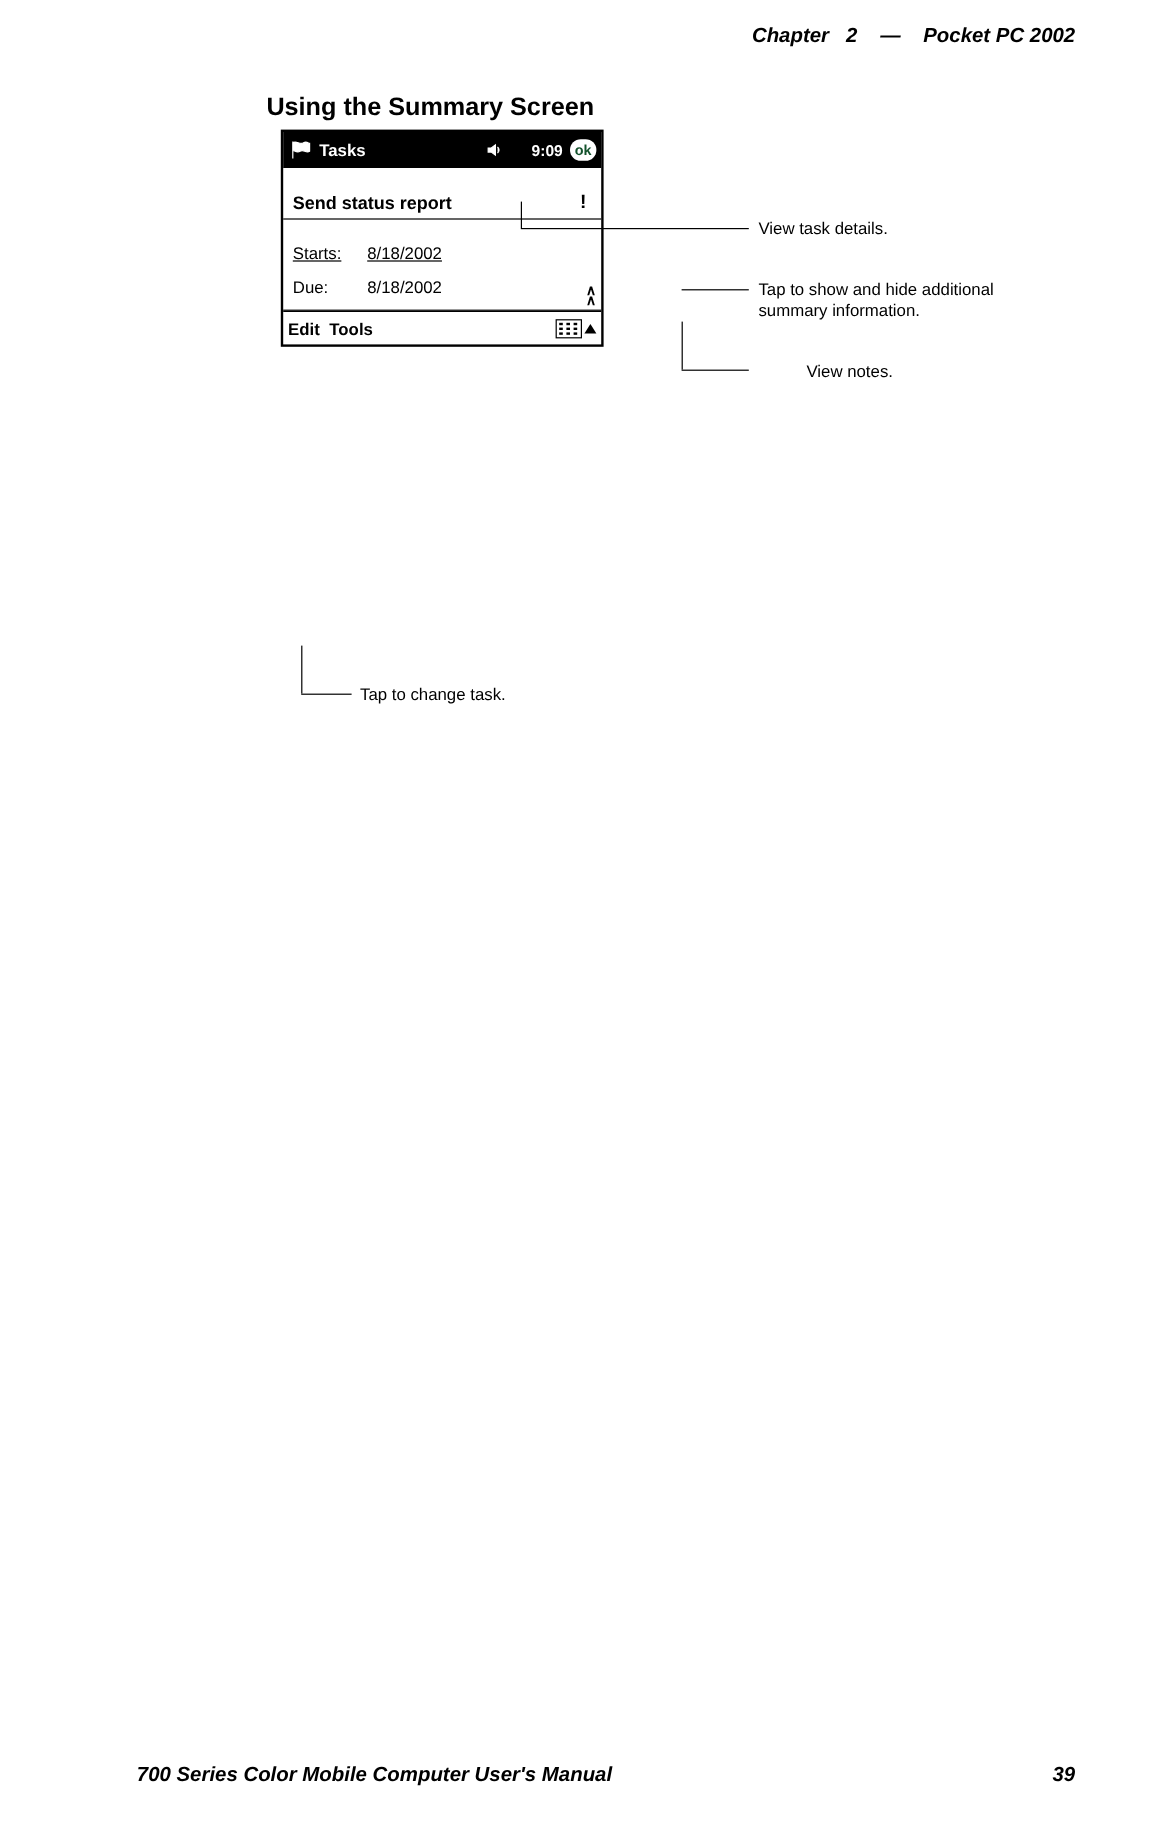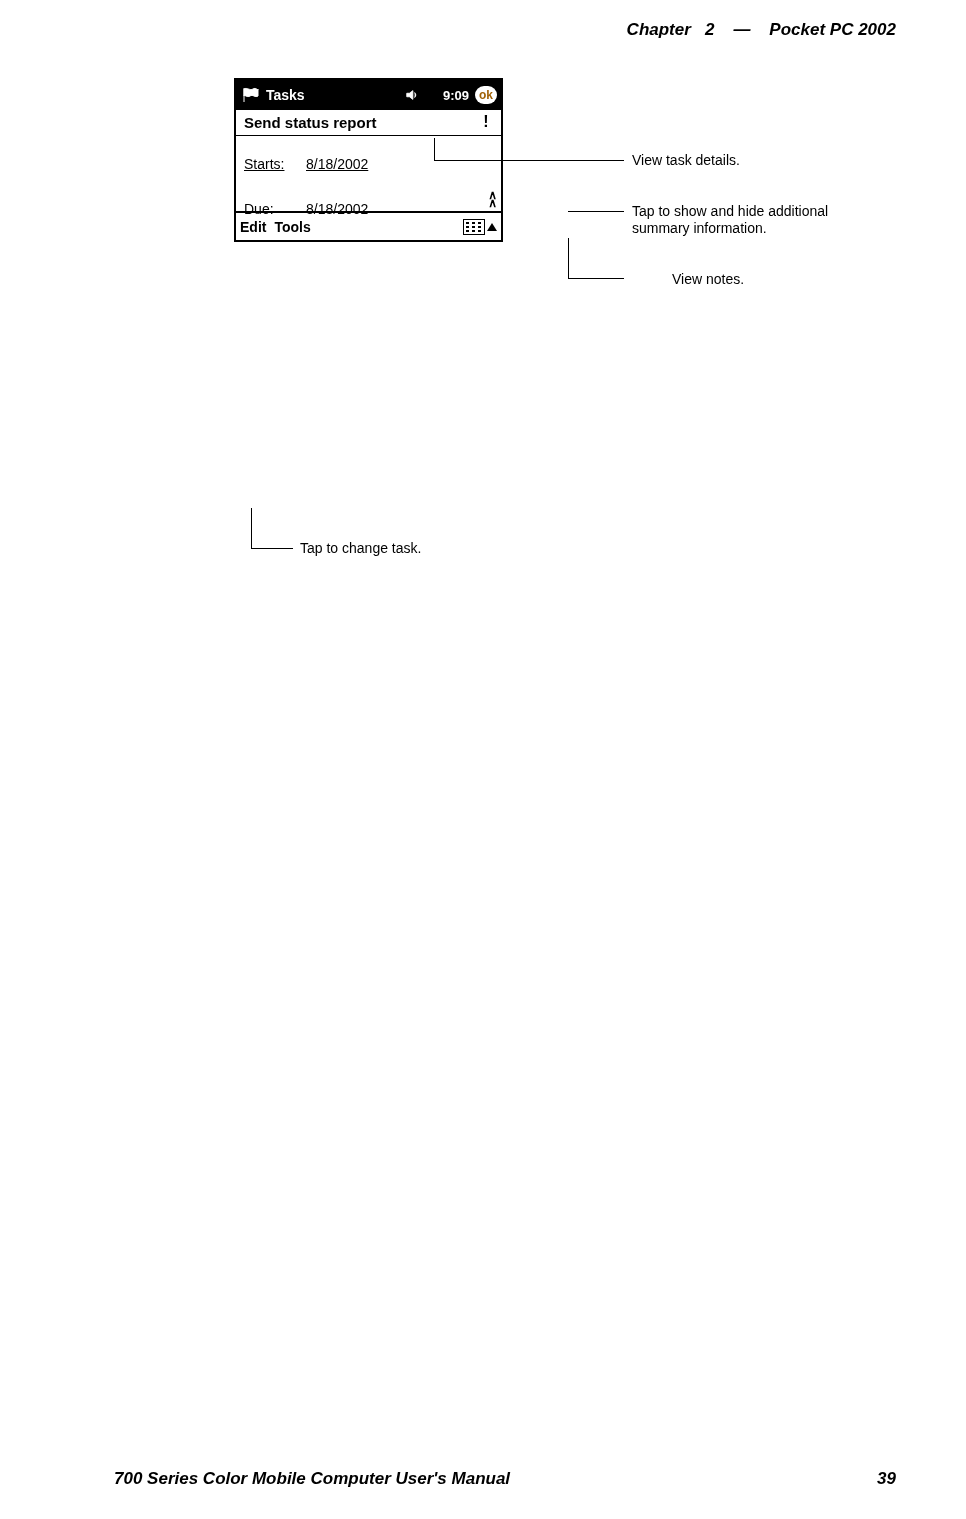--- a/index.html
+++ b/index.html
@@ -69,45 +69,45 @@
     width: 22px; height: 22px;
     display: flex; align-items: center; justify-content: center;
     margin-right: 2px;
   }
   .flag-icon svg { display:block; }
   .title-text { flex: 0 0 auto; margin-left: 2px; }
   .title-spacer { flex: 1; }
   .speaker { display:flex; align-items:flex-end; margin-right:4px; font-size:13px;gap:21px; }
   .speaker-icon { width:16px; height:16px; margin-right:2px; display:flex; align-items:center; justify-content:center;}
   .ok-btn {
-    background: #fff; color:#a16207; border-radius: 10px;
+    background: #fff; color:#14532d; border-radius: 10px;
     height: 18px; padding: 0 4px; font-size: 12px; font-weight: bold;
     display:flex; align-items:center; margin-left:2px;
   }
 
   .task-title-row {
     display:flex; align-items:center;
-    padding: 3px 8px 4px 8px;
+    padding: 20px 8px 4px 8px;
     font-family: Verdana, Arial, sans-serif;
     font-weight: bold;
     font-size: 15px;
     border-bottom: 1px solid #000;
   }
   .task-title-row .tname { flex:1; }
   .priority-icon { width:14px; text-align:center; font-weight:bold; font-size:16px; }
 
   .details-block {
     padding: 6px 8px 8px 8px;
     font-family: Verdana, Arial, sans-serif;
     font-size: 14px;
     position: relative;
     height: 76px;
     border-bottom: 1px solid #000;
   }
-  .details-row { display:flex; margin-top:29px; }
+  .details-row { display:flex; margin-top:12px; }
   .details-row:first-child { margin-top:14px;text-decoration:underline; }
   .dlabel { width: 62px; }
   .dval { }
   .chevron-toggle {
     position:absolute; right:4px; bottom:4px;
     font-size:12px; font-family: Arial; font-weight:bold;
     line-height: 8px;
   }
   .chevron-toggle span { display:block; }
 
@@ -189,20 +189,21 @@
   <span>Chapter</span>
   <span>&nbsp;</span>
   <span>2</span>
   <span>&nbsp;&nbsp;</span>
   <span>—</span>
   <span>&nbsp;&nbsp;</span>
   <span>Pocket PC 2002</span>
 </div>
 
 <div class="content">
+  <h2 class="section-heading">Using the Summary Screen</h2>
 
   <div class="figure-area">
 
     <div class="device">
 
       <div class="titlebar">
         <span class="flag-icon">
           <svg viewBox="0 0 20 20" width="20" height="20">
               <path d="M3 3 L3 17 M3 4 C6 2 9 6 12 4 C15 2 17 6 17 4 L17 11 C14 13 12 9 9 11 C6 13 3 9 3 11 Z" fill="#fff" stroke="#fff" stroke-width="1"></path>
             </svg>

